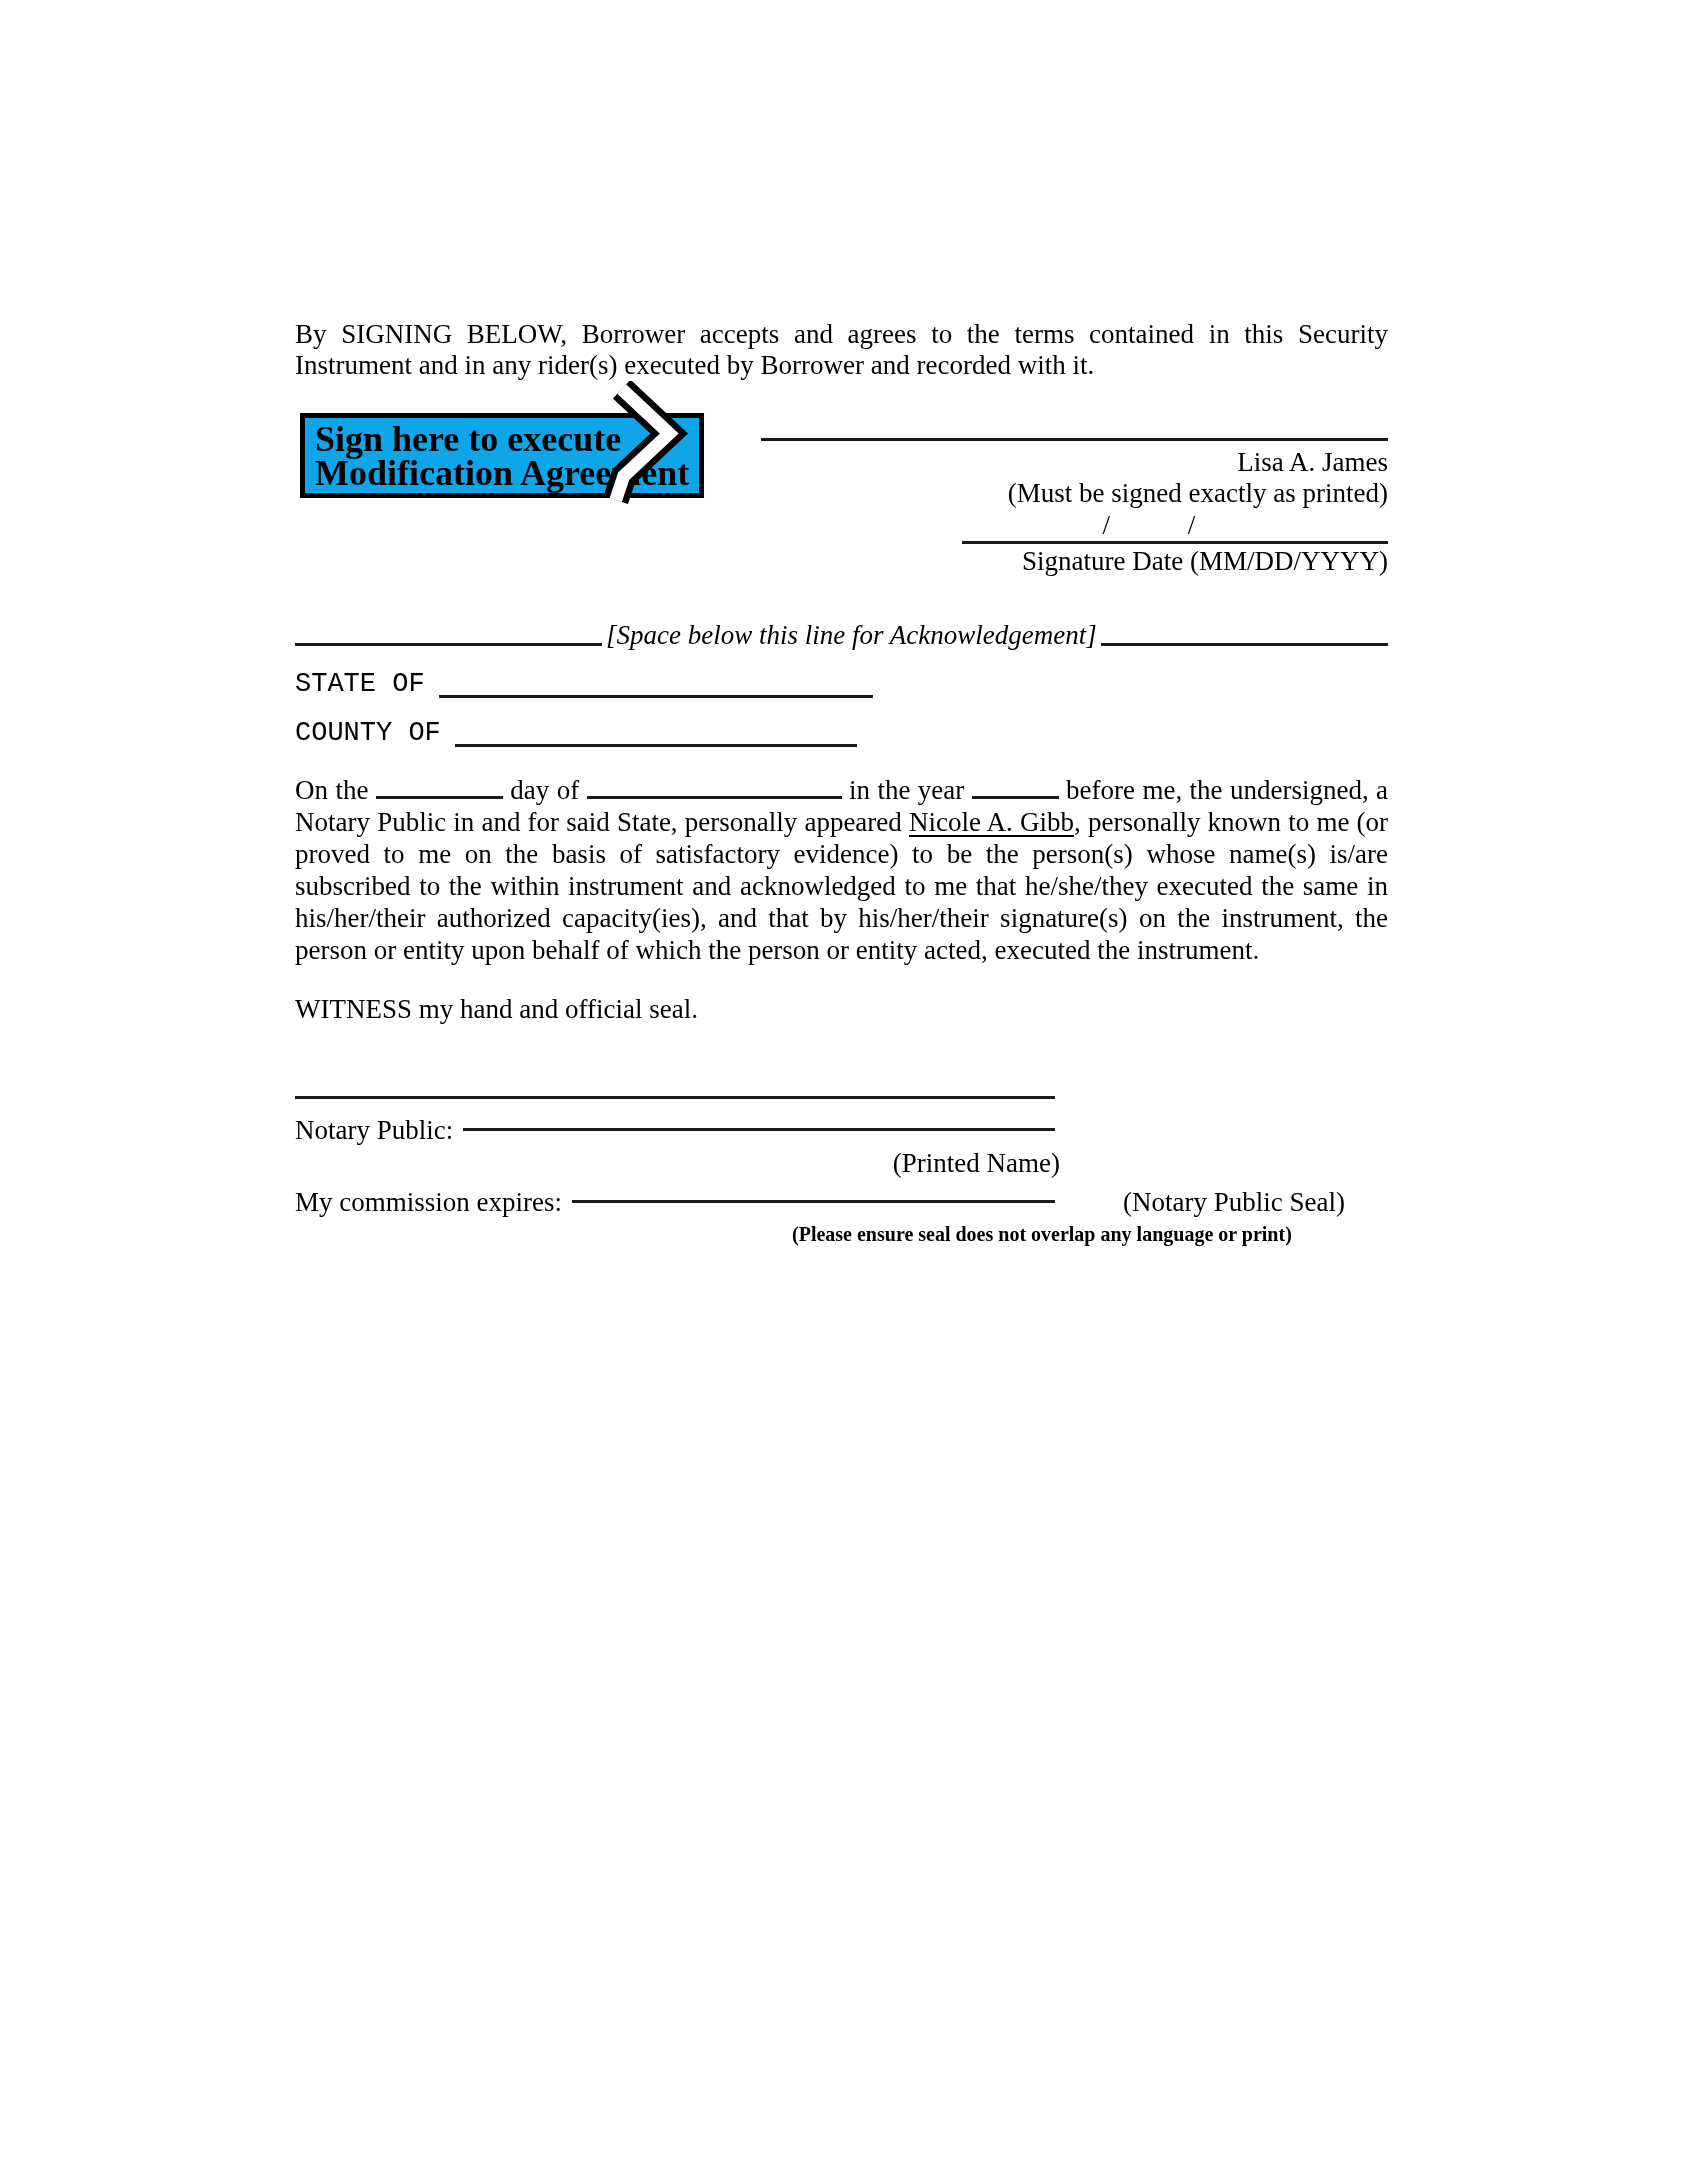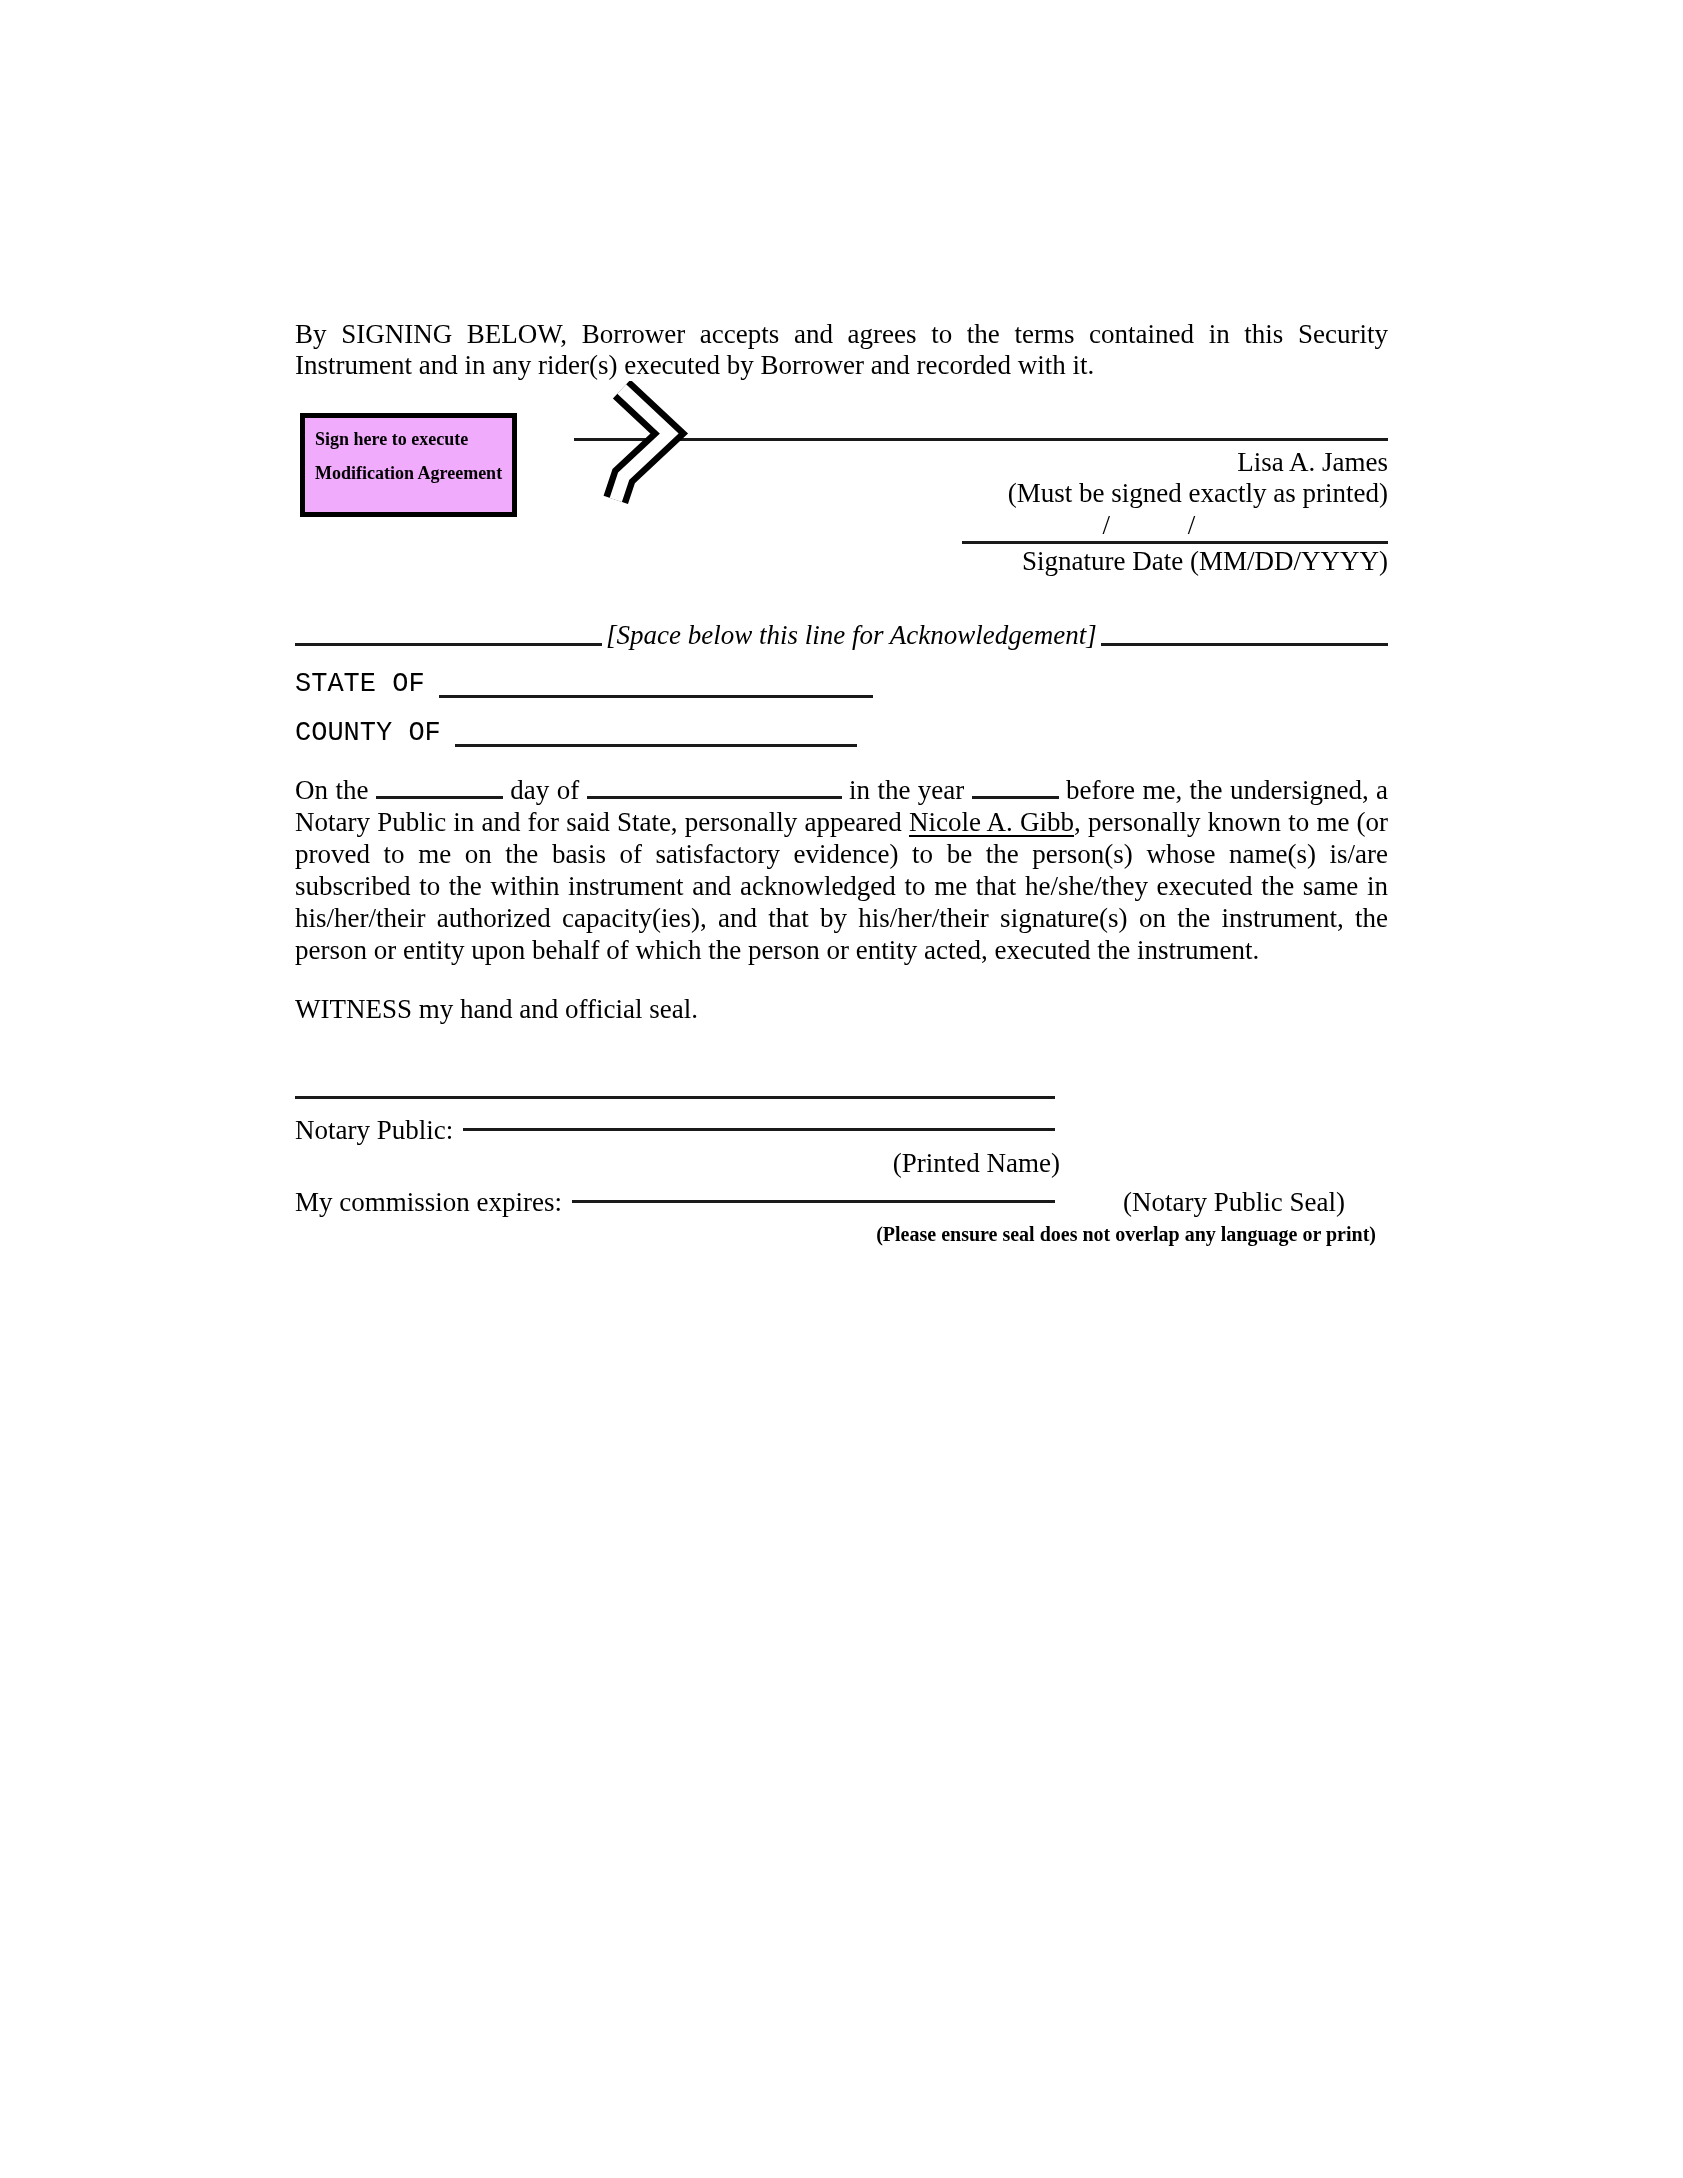--- a/index.html
+++ b/index.html
@@ -19,28 +19,28 @@
     width: 1093px;
     font-size: 27px;
     line-height: 31px;
   }
   .para-justify { text-align: justify; margin: 0; }
 
   
   .sign-row { position: relative; display: flex; margin-top: 32px; }
   .callout-box {
     border: 5px solid #000;
-    padding: 4px 10px 22px 10px;
+    padding: 4px 10px 3px 10px;
     font-weight: bold;
-    font-size: 18px;
+    font-size: 36px;
     line-height: 34px;
     white-space: nowrap;
     align-self: flex-start;
     margin-left: 5px;
-    background: #f0abfc;
+    background: #0ea5e9;
   }
   .callout-arrow { position: absolute; left: 297px; top: -32px; }
   .sig-col { flex: 1; margin-left: 57px; }
   .rule { border-bottom: 3px solid #1a1a1a; }
   .sig-rule-top { height: 25px; }
   .right-text { text-align: right; }
   .date-block { width: 426px; margin-left: auto; margin-top: 4px; }
   .date-slash-row { position: relative; height: 28px; border-bottom: 3px solid #1a1a1a; }
   .date-slash-row .slash1 { position: absolute; left: 33%; bottom: 0; }
   .date-slash-row .slash2 { position: absolute; left: 53%; bottom: 0; }
@@ -78,21 +78,21 @@
   .sig-caption { margin-top: 4px; }
   .label-line-row { position: relative; display: flex; width: 760px; align-items: center; margin-top: 16px; }
   .label-line-row .label { white-space: nowrap; }
   .label-line-row .fill { flex: 1; border-bottom: 3px solid #1a1a1a; margin-left: 10px; margin-bottom: 2px; }
   .printed-name-caption { width: 765px; text-align: right; padding-right: 6px; margin-top: 2px; }
   .commission-row { margin-top: 8px; }
   .seal-caption { position: absolute; left: 828px; bottom: 0; white-space: nowrap; }
   .seal-note {
     margin-left: 497px;
     width: 584px;
-    text-align: right;
+    text-align: left;
     font-weight: bold;
     font-size: 20px;
     line-height: 24px;
     margin-top: 4px;
     white-space: nowrap;
   }
 
   
   .page-number { position: absolute; left: 299px; top: 1950px; font-weight: bold; font-size: 23px; }
   .redaction-small {

